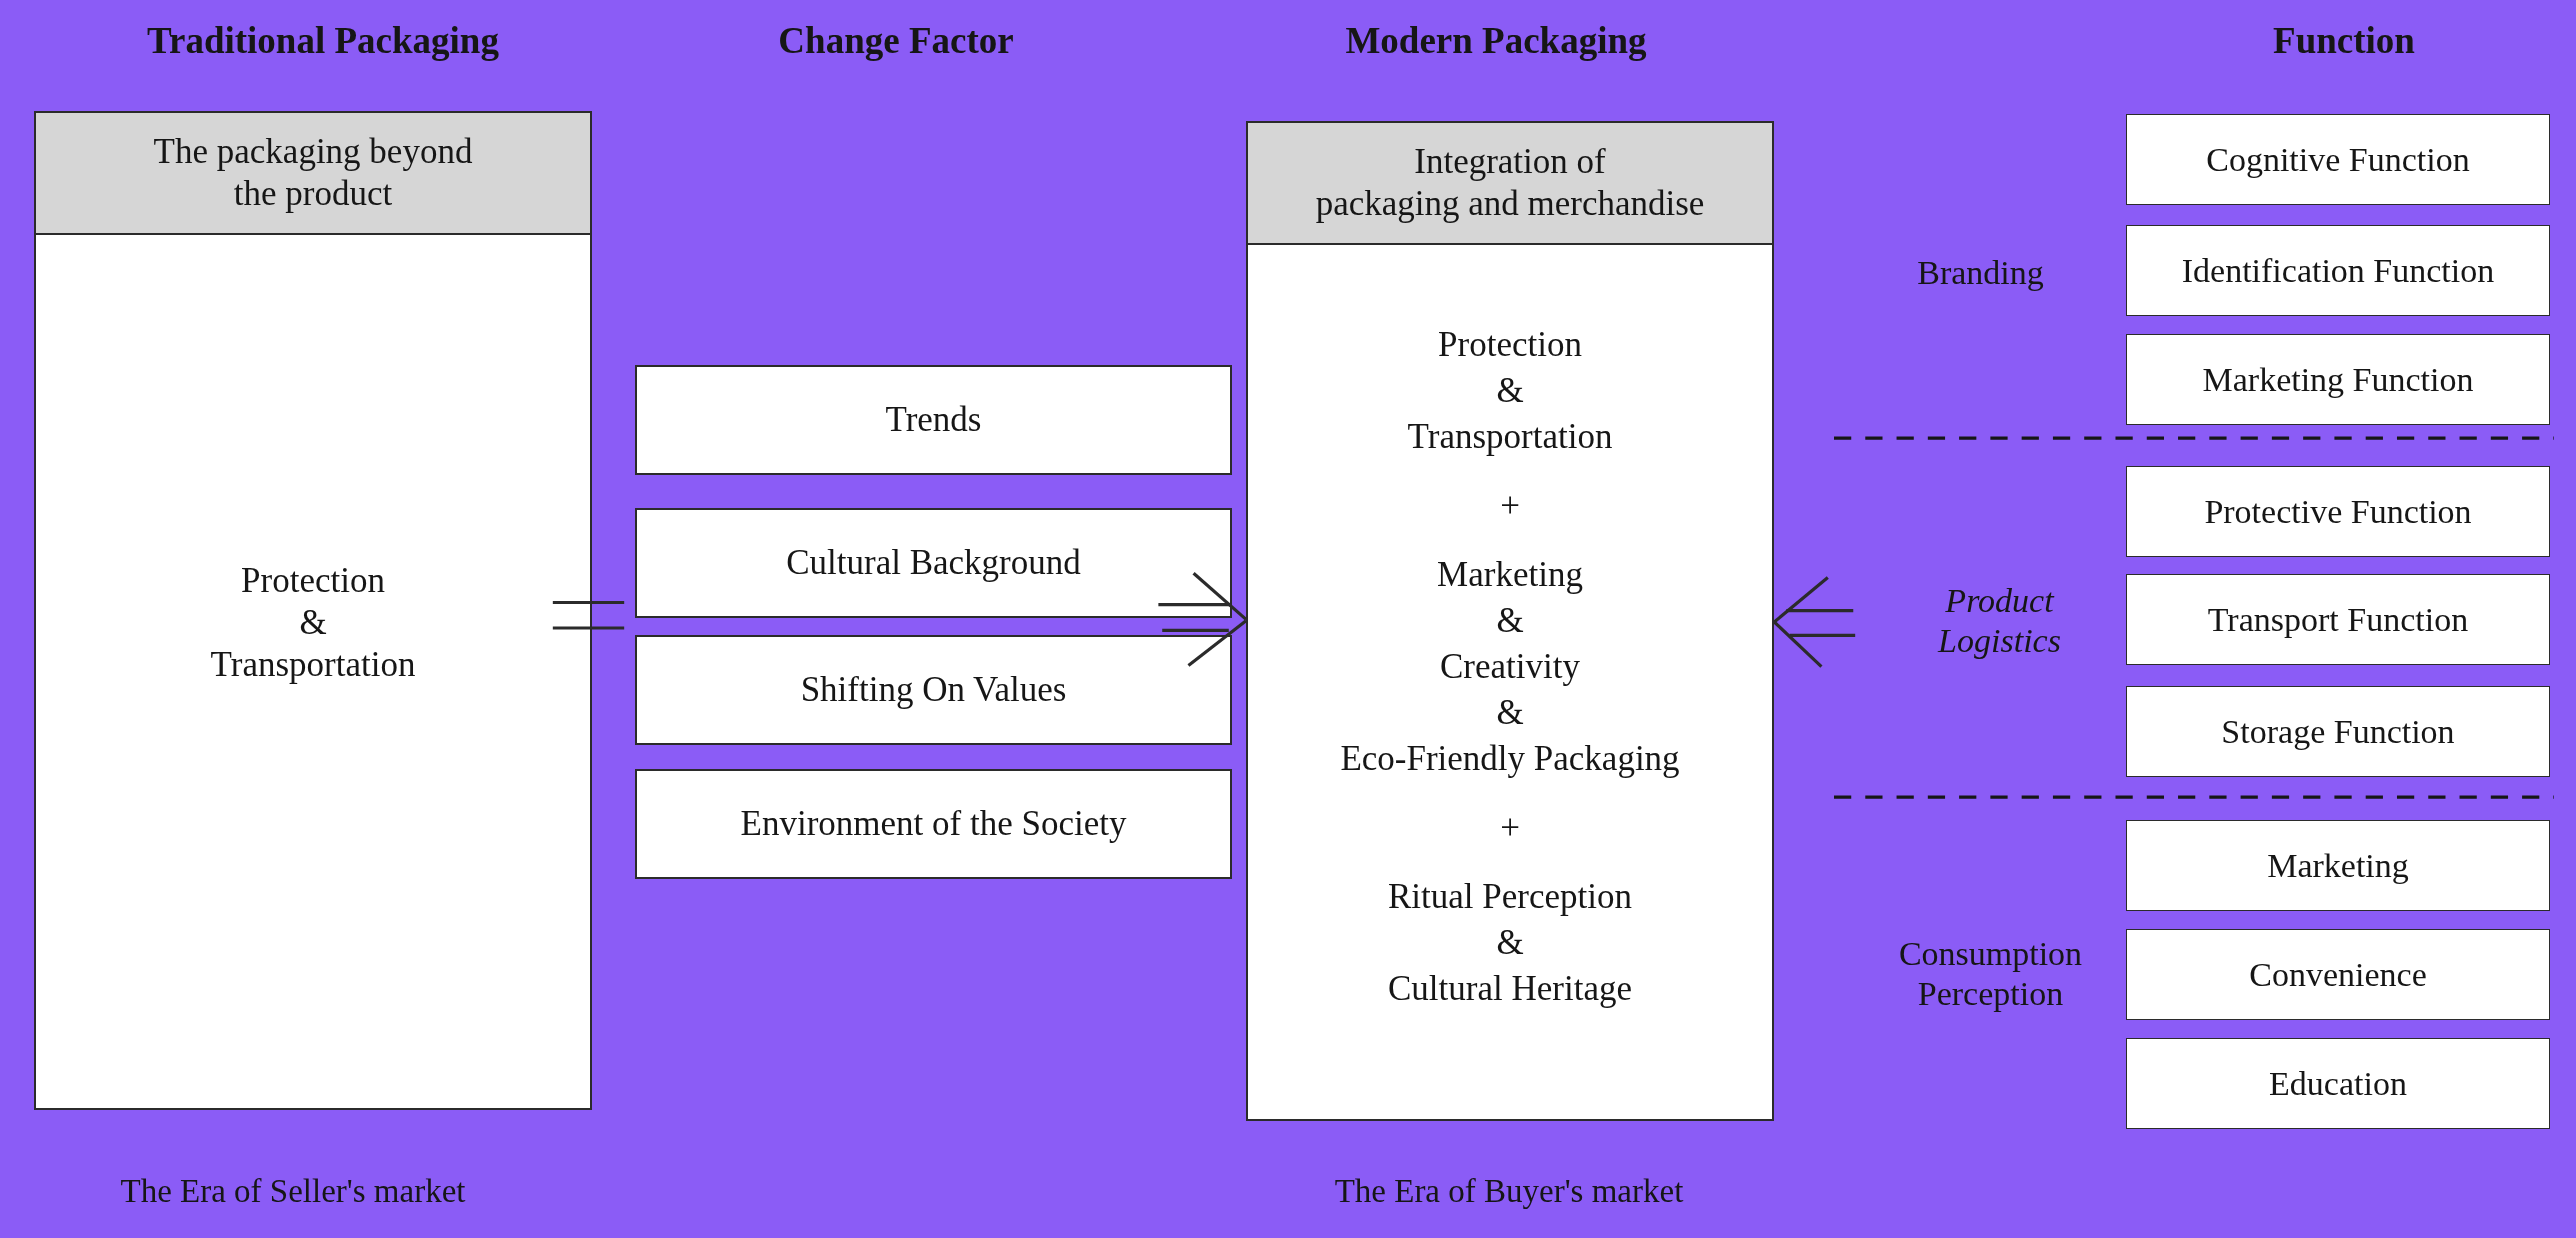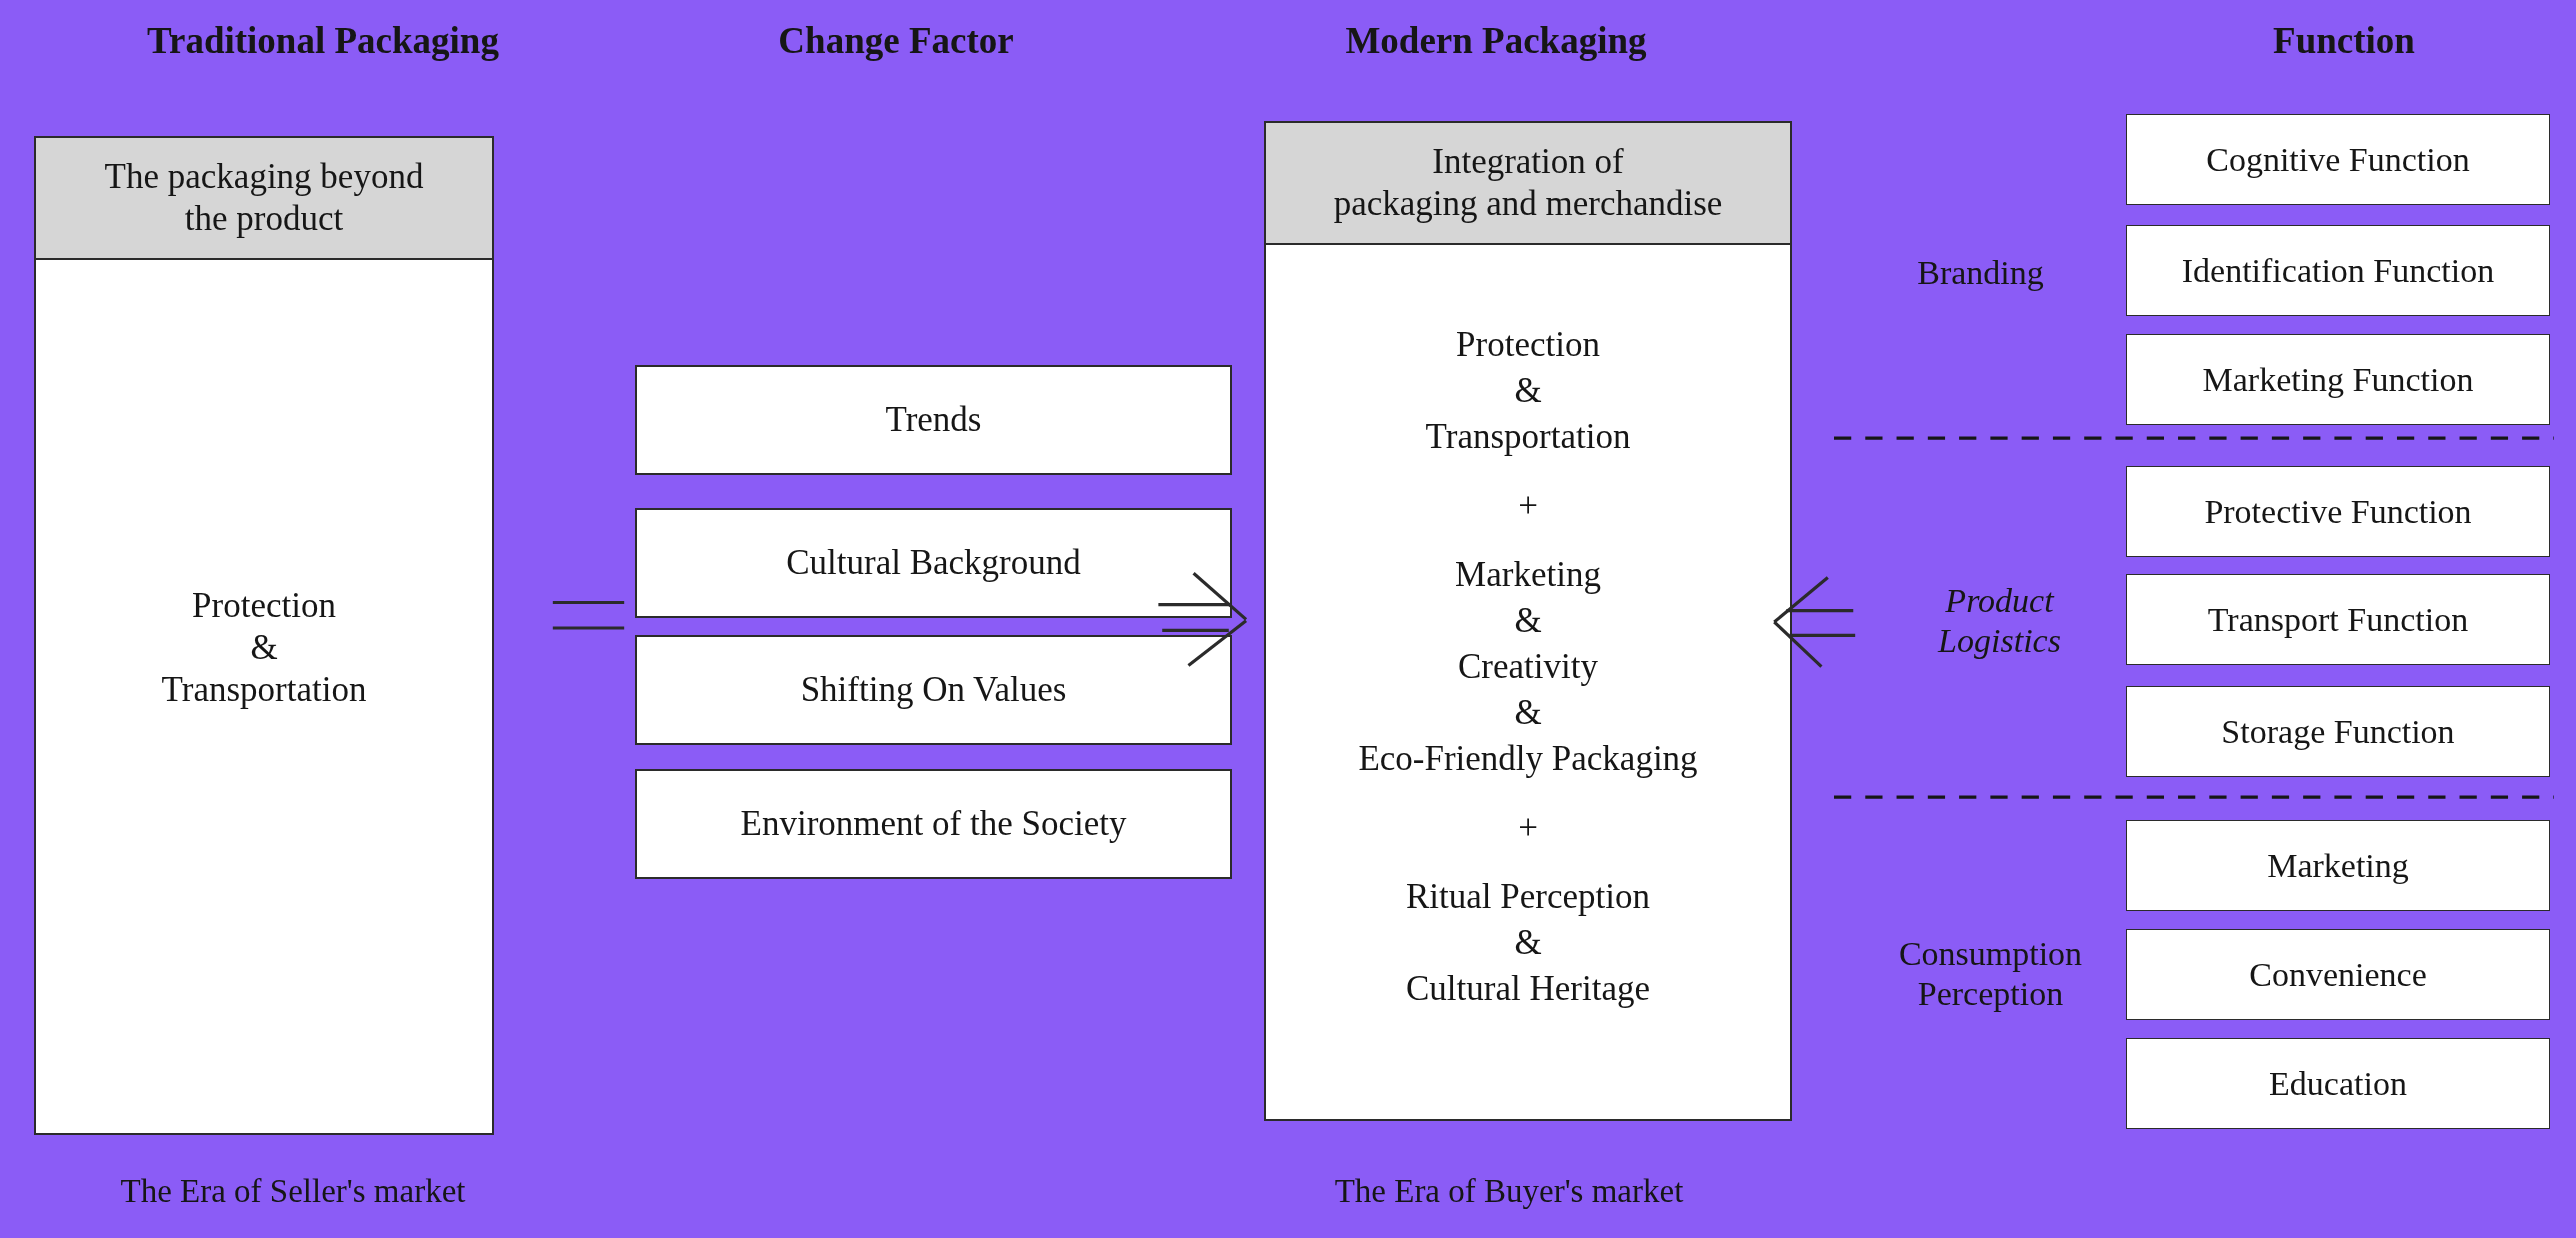--- a/index.html
+++ b/index.html
@@ -26,22 +26,22 @@
   #hdr-change{left:641px;width:510px;}
   #hdr-modern{left:1241px;width:510px;}
   #hdr-function{left:2089px;width:510px;}
 
   .big-box{
     position:absolute;
     border:2.6px solid #2b2b2b;
     background:#ffffff;
     box-sizing:border-box;
   }
-  #traditional-box{left:34px;top:136px;width:460px;height:999px;}
-  #modern-box{left:1246px;top:121px;width:528px;height:1000px;margin-left:18px;}
+  #traditional-box{left:34px;top:111px;width:558px;height:999px;}
+  #modern-box{left:1246px;top:121px;width:528px;height:1000px;}
 
   .box-gray-header{
     background:#d6d6d6;
     border-bottom:2.6px solid #2b2b2b;
     height:122px;
     box-sizing:border-box;
     display:flex;
     flex-direction:column;
     align-items:center;
     justify-content:center;

